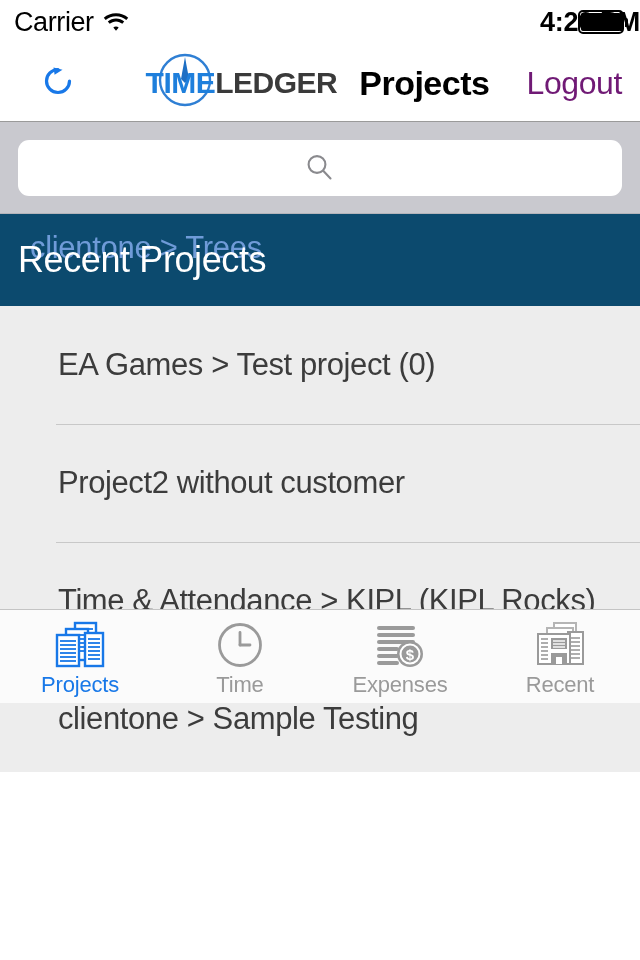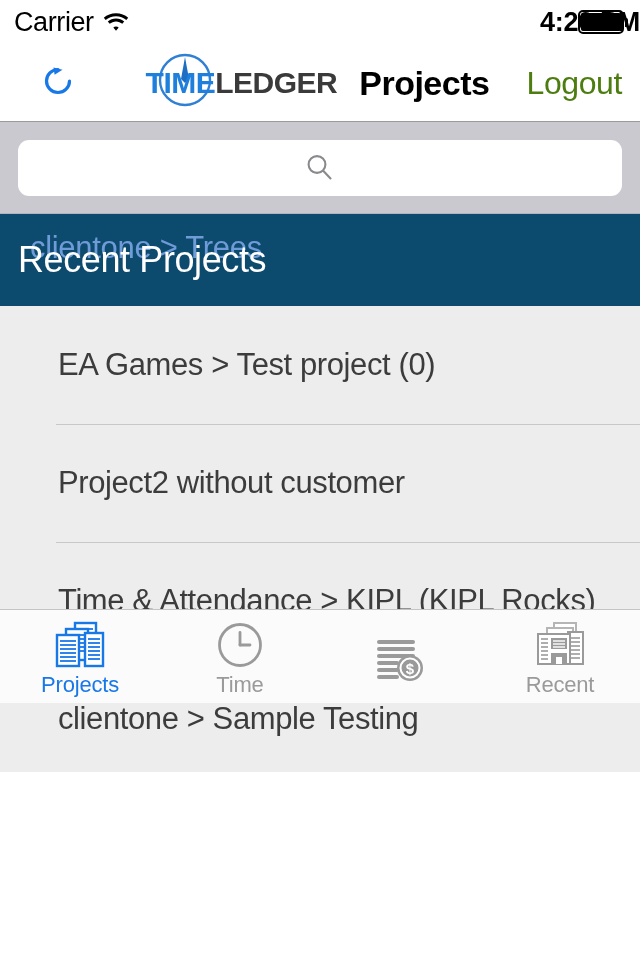--- a/index.html
+++ b/index.html
@@ -52,21 +52,21 @@
     display:flex; align-items:center; justify-content:center; gap:12px;
   }
   .logo-wrap { position:relative; display:flex; align-items:center; height:60px; margin-right:10px; }
   .logo-arc { position:absolute; left:8px; top:-4px; width:62px; height:62px; }
   .logo-text { position:relative; font-size:30px; font-weight:bold; letter-spacing:-0.5px; z-index:2; }
   .logo-time { color:#1e7fdc; }
   .logo-ledger { color:#3a3a3a; }
   .nav-title { font-size:34px; font-weight:bold; color:#000; letter-spacing:-0.5px; }
   .logout-btn {
     position:absolute; right:18px; top:50%; transform:translateY(-50%);
-    font-size:32px; color:#4d7c0f; letter-spacing:-0.4px;
+    font-size:32px; color:#701a75; letter-spacing:-0.4px;
   }
 
   
   .searchbar {
     height:92px; background:#C9C9CF;
     display:flex; align-items:center; padding:0 18px;
     border-bottom:1px solid #b4b4ba;
   }
   .search-field {
     flex:1; height:56px; background:#ffffff; border-radius:11px;
@@ -278,20 +278,21 @@
             <rect x="4" y="20" width="38" height="4" rx="2"></rect>
             <rect x="4" y="27" width="22" height="4" rx="2"></rect>
             <rect x="4" y="34" width="22" height="4" rx="2"></rect>
             <rect x="4" y="41" width="22" height="4" rx="2"></rect>
           </g>
           <circle cx="37" cy="34" r="13" fill="#9a9a9a"></circle>
           <circle cx="37" cy="34" r="9.5" fill="none" stroke="#fff" stroke-width="2"></circle>
           <text x="37" y="40" font-size="15" font-weight="bold" fill="#fff" text-anchor="middle" font-family="Liberation Sans, sans-serif">$</text>
         </svg>
       </span>
+      <span class="tab-label">Expenses</span>
     </div>
 
     <div class="tab">
       <span class="tab-icon">
         <svg width="56" height="50" viewBox="0 0 56 50">
           <rect x="22" y="3" width="22" height="16" fill="#fff" stroke="#b5b5b5" stroke-width="2"></rect>
           <rect x="15" y="8" width="26" height="18" fill="#fff" stroke="#b5b5b5" stroke-width="2"></rect>
           <rect x="36" y="12" width="15" height="32" fill="#fff" stroke="#9a9a9a" stroke-width="2"></rect>
           <g stroke="#9a9a9a" stroke-width="1.6">
             <line x1="39" y1="18" x2="48" y2="18"></line>

